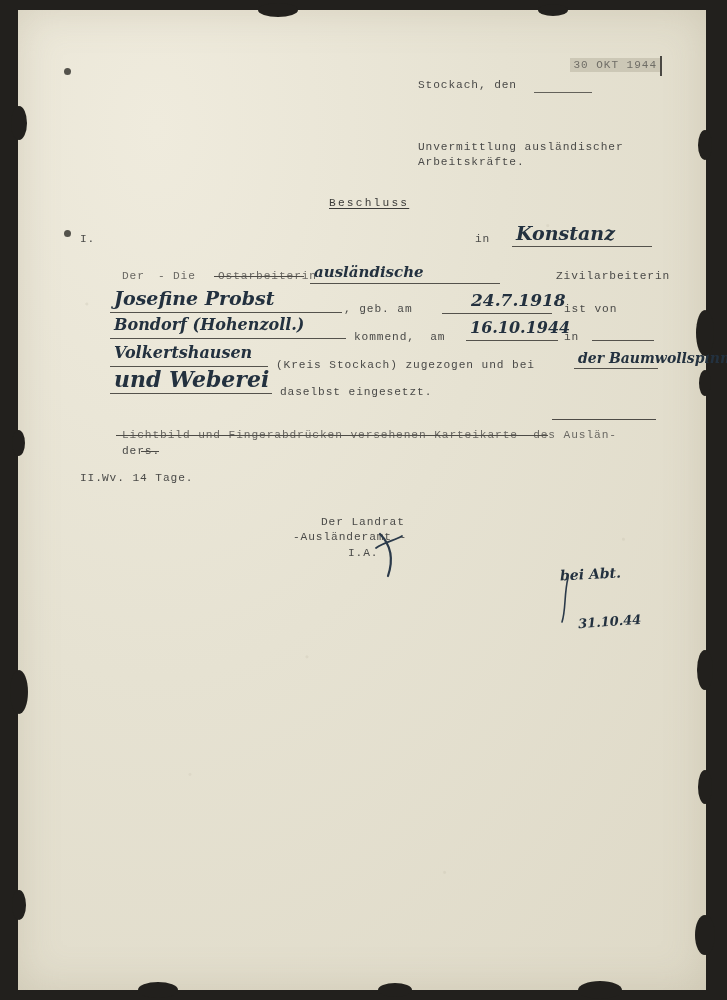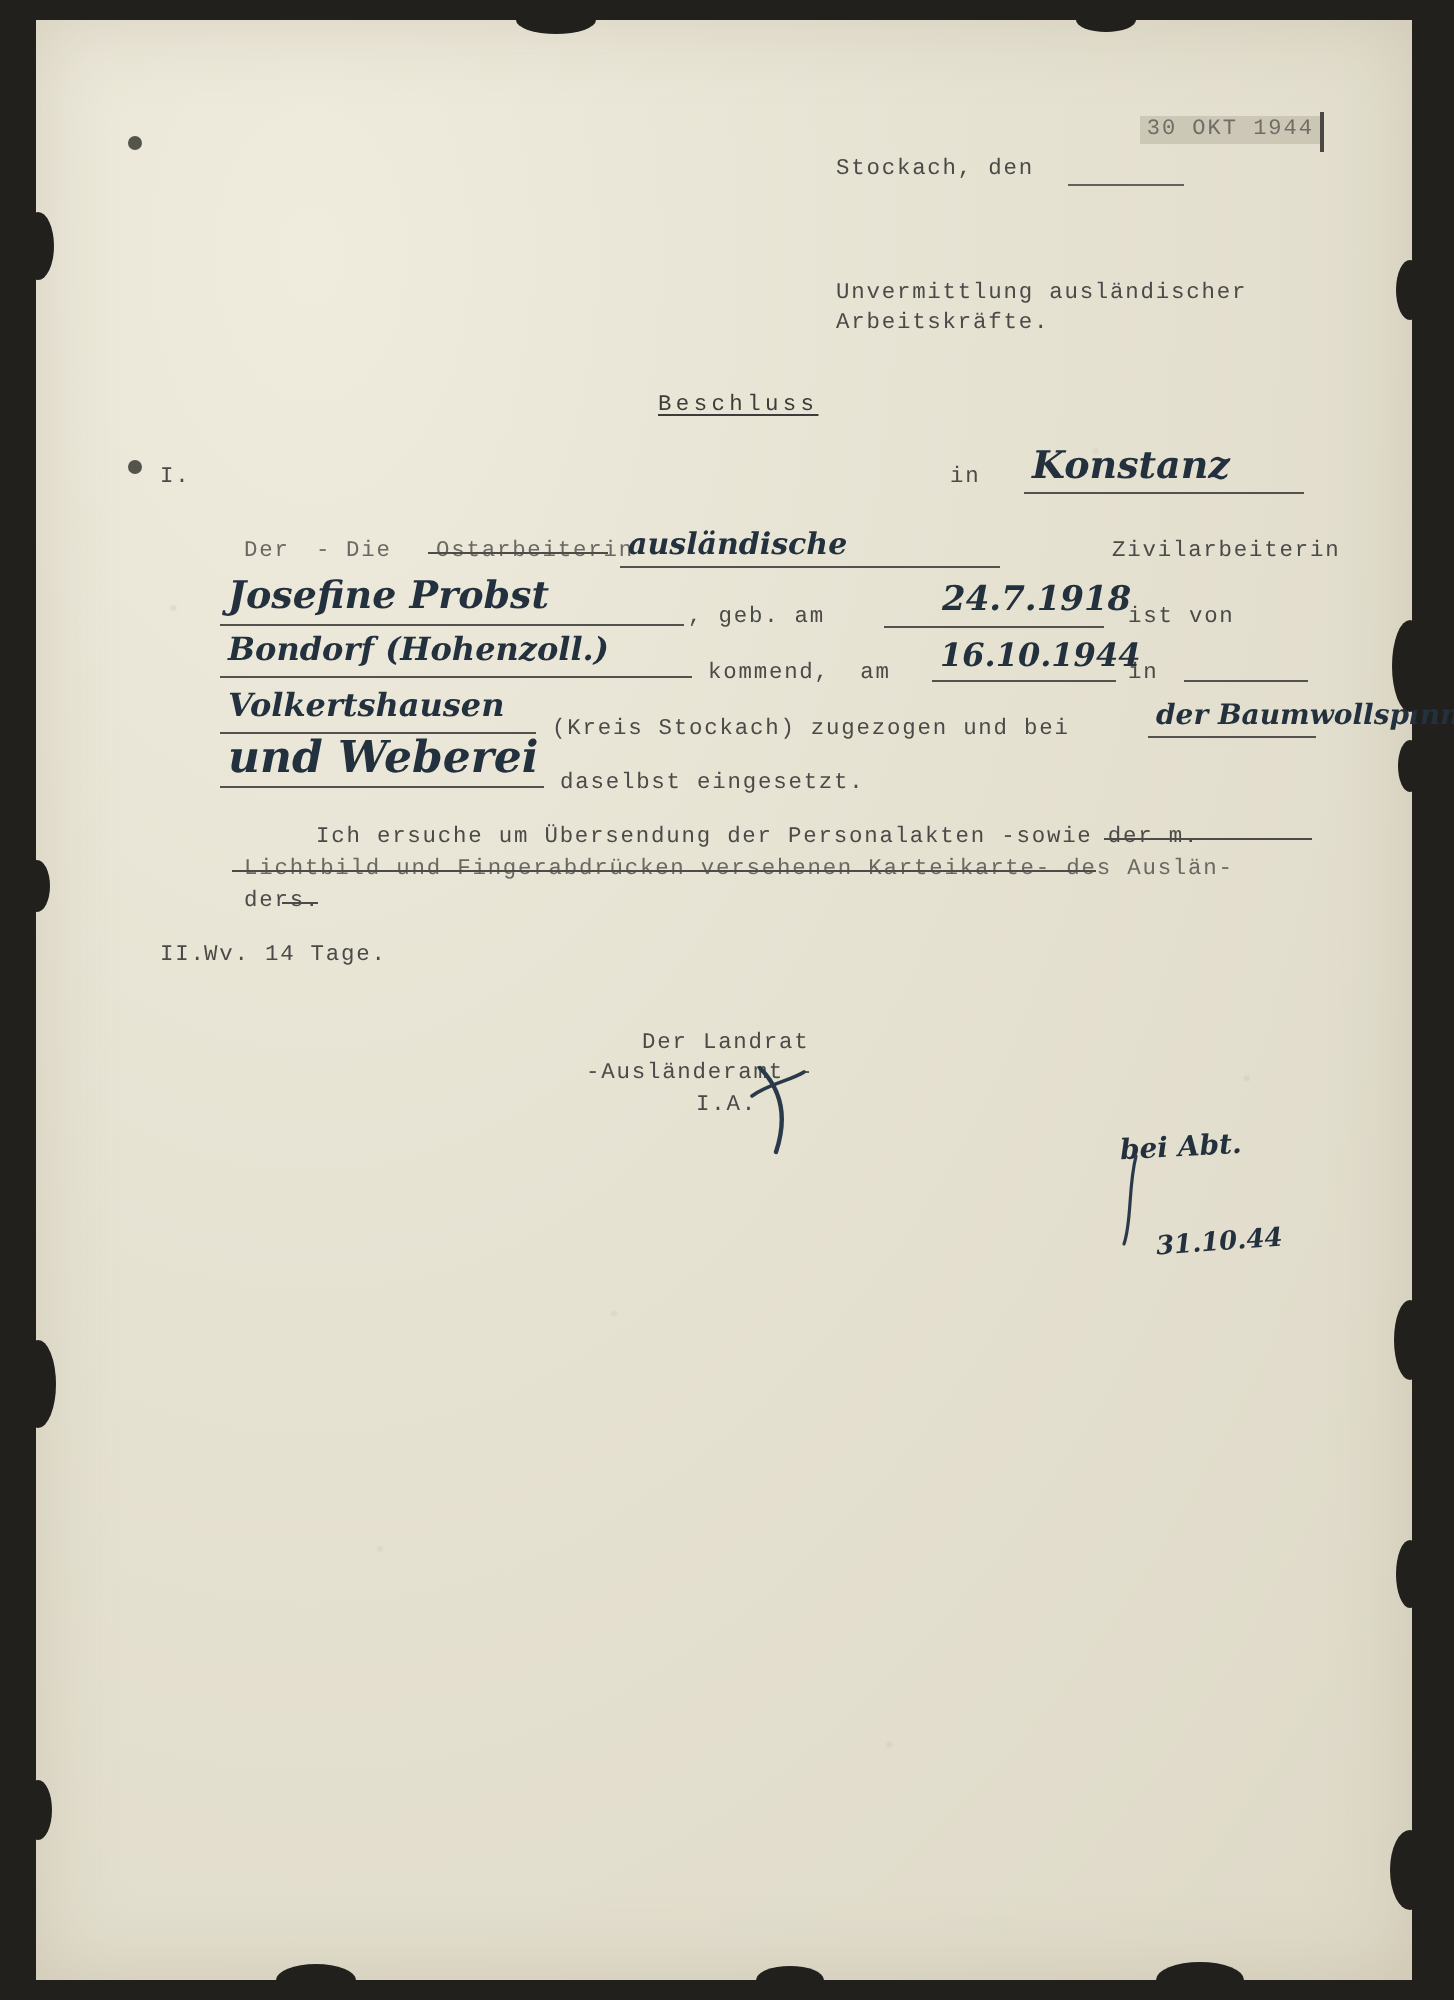--- a/index.html
+++ b/index.html
@@ -175,21 +175,20 @@
     <div class="hw" style="left:96px; top:333px; font-size:16px;">Volkertshausen</div>
     <div class="rule" style="left:92px; top:356px; width:158px;"></div>
     <div class="tw" style="left:258px; top:348px;">(Kreis Stockach) zugezogen und bei</div>
     <div class="hw" style="left:560px; top:340px; font-size:14px;">der Baumwollspinnerei</div>
     <div class="rule" style="left:556px; top:358px; width:84px;"></div>
 
     <div class="hw" style="left:96px; top:356px; font-size:22px;">und Weberei</div>
     <div class="rule" style="left:92px; top:383px; width:162px;"></div>
     <div class="tw" style="left:262px; top:375px;">daselbst eingesetzt.</div>
 
-    <div class="tw" style="left:140px; top:402px;">Ich ersuche um Übersendung der Personalakten -sowie der m.</div>
     <div class="tw faint" style="left:104px; top:418px;">Lichtbild und Fingerabdrücken versehenen Karteikarte- des Auslän-</div>
     <div class="bar" style="left:98px; top:425px; width:104px;"></div>
     <div class="bar" style="left:534px; top:409px; width:104px;"></div>
     <div class="bar" style="left:200px; top:425px; width:330px;"></div>
     <div class="tw" style="left:104px; top:434px;">ders.</div>
     <div class="bar" style="left:123px; top:441px; width:18px;"></div>
 
     <div class="tw" style="left:62px; top:461px;">II.</div>
     <div class="tw" style="left:84px; top:461px;">Wv. 14 Tage.</div>
 

